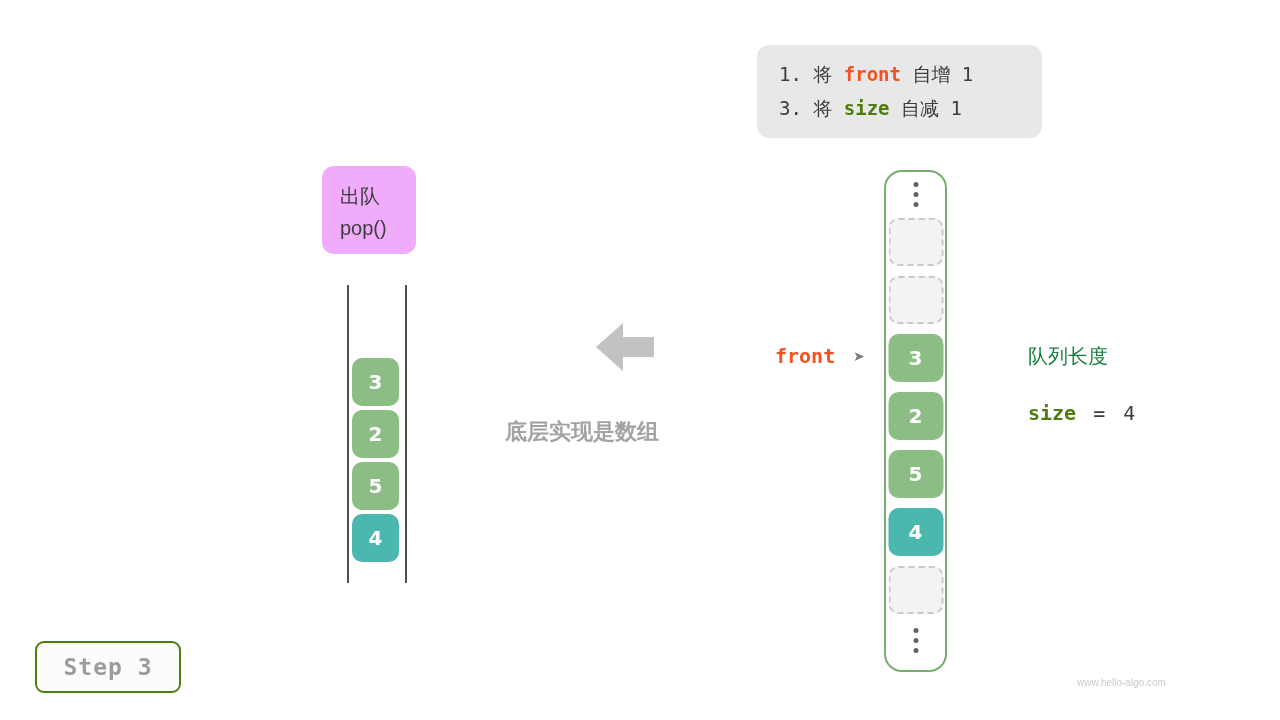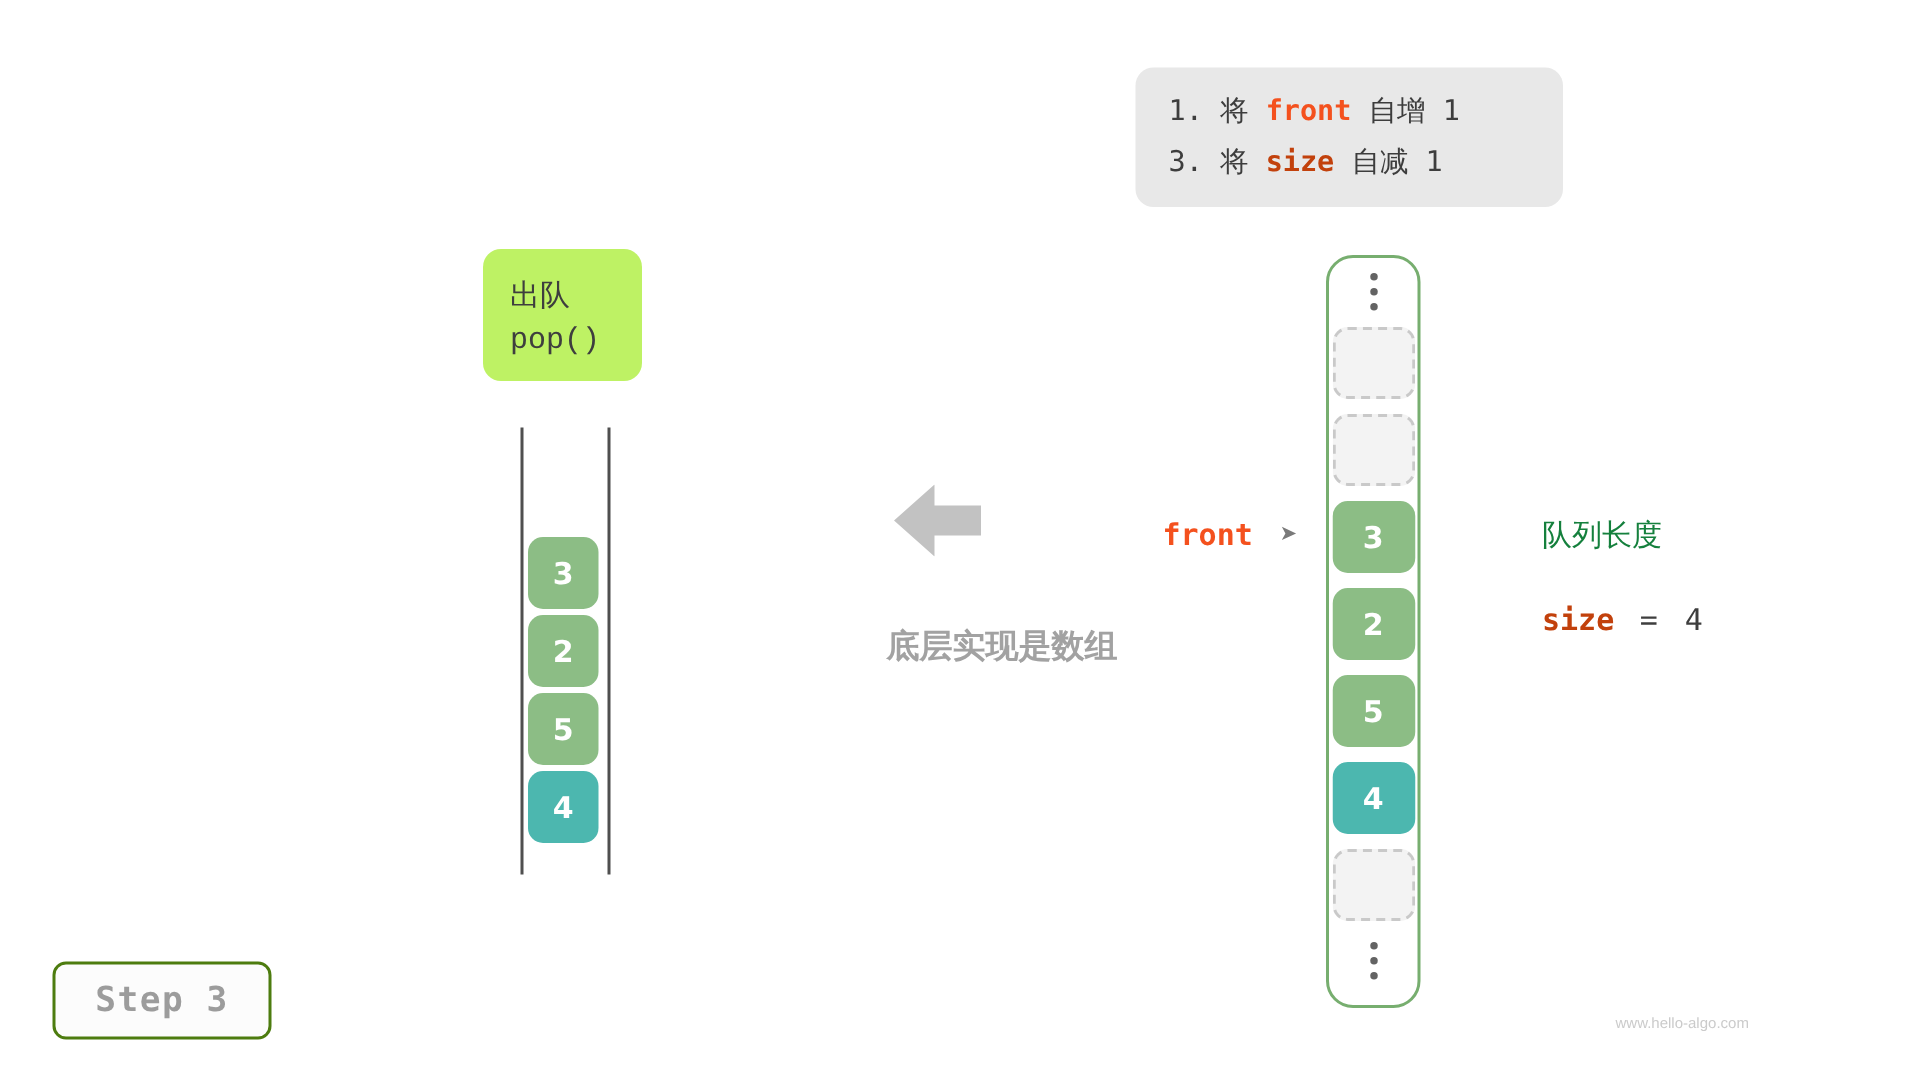--- a/index.html
+++ b/index.html
@@ -1,58 +1,58 @@
 <!DOCTYPE html>
 <html><head>
 <meta charset="utf-8">
 <style>
   html,body{margin:0;padding:0;background:#ffffff;}
   #stage{
     position:relative;width:1280px;height:720px;background:#ffffff;overflow:hidden;
     font-family:"DejaVu Sans","Liberation Sans",sans-serif;
   }
-  .mono{font-family:Liberation Mono, monospace;}
+  .mono{font-family:Liberation Sans, sans-serif;}
 
   
   .instr-box{
     position:absolute;left:757px;top:45px;width:285px;height:93px;
     background:#e8e8e8;border-radius:12px;box-sizing:border-box;
     padding:12px 0 0 22px;
   }
   .instr-line{
     font-size:19px;line-height:34px;color:#3d3d3d;white-space:pre;
     font-family:"DejaVu Sans Mono","Liberation Mono",monospace;
   }
   .code-orange{color:#f4511e;font-weight:bold;}
-  .code-blue{color:#c2410c;font-weight:bold;}
+  .code-blue{color:#4d7c0f;font-weight:bold;}
 
   
   .pop-box{
-    position:absolute;left:322px;top:166px;width:106px;height:88px;
-    background:#bef264;border-radius:12px;box-sizing:border-box;
+    position:absolute;left:322px;top:166px;width:94px;height:88px;
+    background:#f0abfc;border-radius:12px;box-sizing:border-box;
     padding:14px 0 0 18px;
   }
   .pop-box .line{font-size:20px;line-height:32px;color:#3e3e3e;}
 
   
   .rail{position:absolute;top:285px;width:2px;height:298px;background:#4f4f4f;}
   .rail.l{left:347px;} .rail.r{left:405px;}
   .cell{
     position:absolute;box-sizing:border-box;border-radius:10px;
     display:flex;align-items:center;justify-content:center;
     color:#ffffff;font-weight:bold;font-size:20px;
   }
   .green{background:#8cbd85;}
   .teal{background:#4cb7af;}
   .lq{left:352px;width:47px;height:48px;}
 
   
   .mid-arrow{position:absolute;left:596px;top:323px;}
   .mid-text{
-    position:absolute;left:505px;top:412px;width:240px;text-align:right;
+    position:absolute;left:505px;top:412px;width:240px;text-align:left;
     font-size:22px;font-weight:bold;color:#a2a2a2;line-height:39px;
   }
 
   
   .front-label{
     position:absolute;left:775px;top:344px;font-size:20px;font-weight:bold;
     color:#f4511e;font-family:"DejaVu Sans Mono","Liberation Mono",monospace;
   }
   .front-arrow{
     position:absolute;left:853px;top:348px;font-size:14px;color:#7a7a7a;

